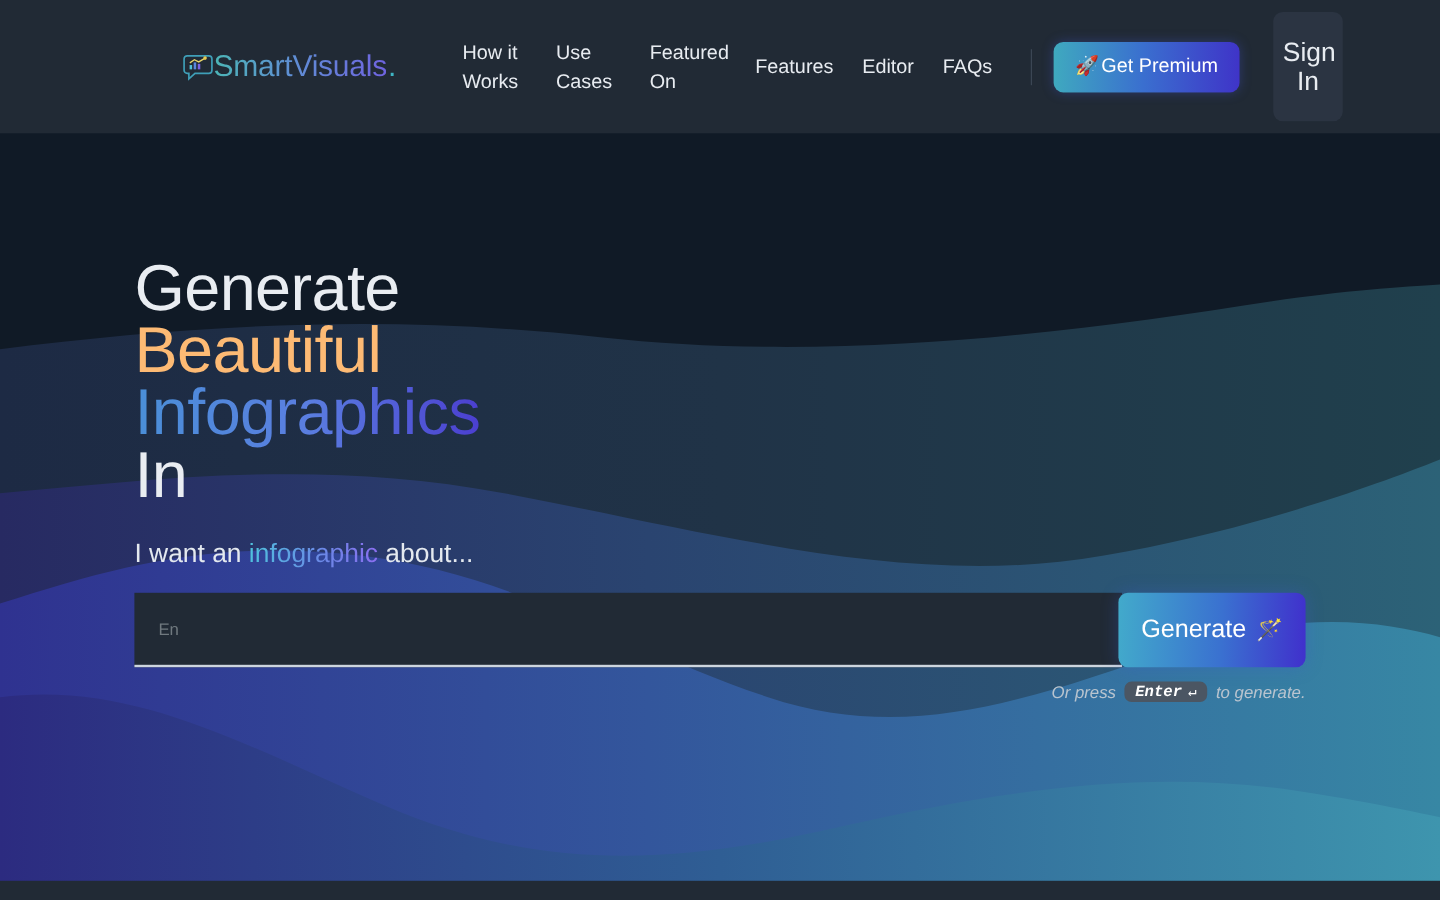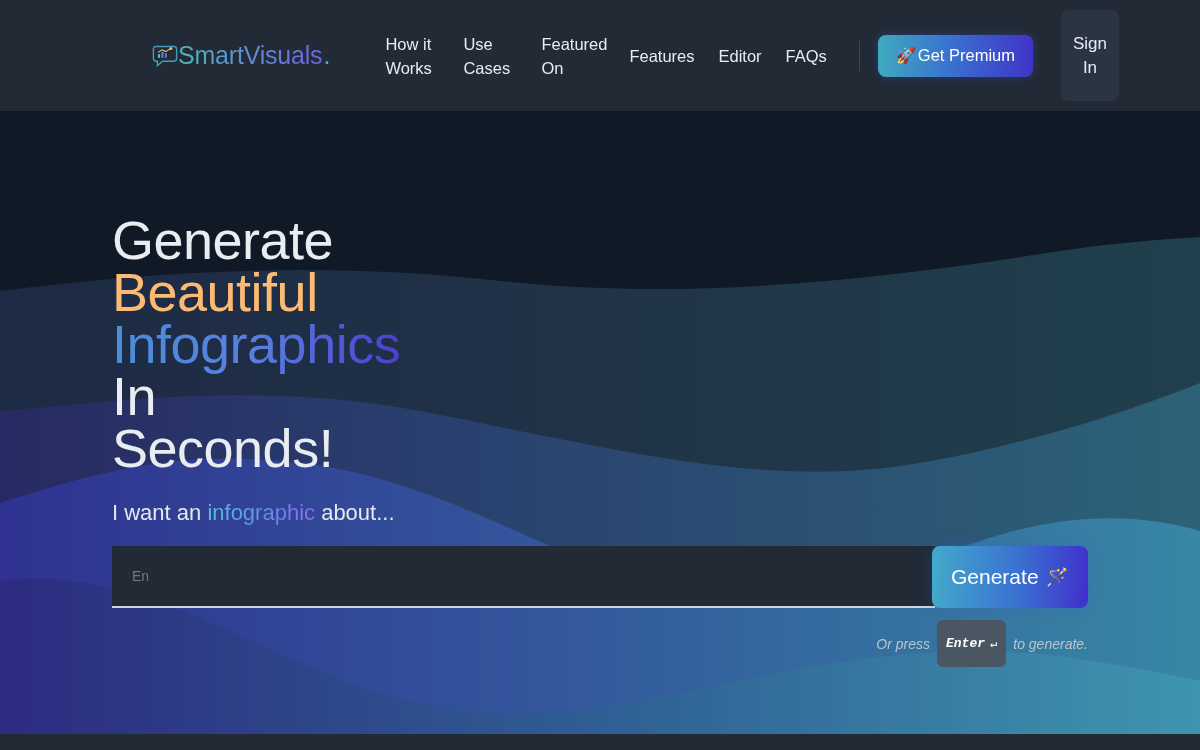--- a/index.html
+++ b/index.html
@@ -37,21 +37,21 @@
   .btn-premium {
     display:flex; align-items:center; justify-content:center; gap:2px;
     height:42px; padding:0 18px; border:none; border-radius:8px; cursor:pointer;
     background:linear-gradient(90deg,#3fa9bf 0%,#3a6fcf 48%,#3f34c8 100%);
     color:#fff; font-size:16.5px; font-family:inherit;
     box-shadow:0 0 10px rgba(70,90,220,.35);
   }
   .rocket { font-size:16px; line-height:1; }
   .btn-signin {
     margin-left:24px; width:58px; height:91px; border:none; border-radius:8px;
-    background:#2b3442; color:#e8ecf1; font-size:17px; font-family:inherit;
+    background:#2b3442; color:#e8ecf1; font-size:22px; font-family:inherit;
     line-height:24px; cursor:pointer; padding:0 8px;
   }
 
   
   .hero {
     position:absolute; top:111px; left:0; width:1200px; height:639px;
     background:#101a26; overflow:hidden;
   }
   .waves { position:absolute; inset:0; width:1200px; height:639px; }
   .bottom-strip {
@@ -98,21 +98,21 @@
     margin-left:-3px; box-shadow:0 0 14px rgba(60,90,210,.30);
   }
   .wand { font-size:18px; }
 
   .hint {
     display:flex; align-items:center; justify-content:flex-end; gap:7px;
     width:976px; margin-top:12px; font-size:14px; color:#b9c4cf;font-style:italic;
   }
   .key {
     background:#4b5663; color:#fff; border-radius:6px;
-    padding:16px 9px; font-family:"Liberation Mono", monospace;
+    padding:1px 9px; font-family:"Liberation Mono", monospace;
     font-size:13px; font-weight:bold; display:flex; align-items:center; gap:5px;
   }
   .key-ret { font-weight:normal; font-size:12px; }
 </style>
 </head>
 <body>
 
 <div id="root">
 
   <div class="header">
@@ -180,21 +180,20 @@
       <path d="M0,470 C110,456 200,508 320,560 C450,616 560,610 700,578 C840,546 960,530 1080,548 C1140,557 1175,565 1200,570 L1200,639 L0,639 Z" fill="url(#w4)"></path>
     </svg>
 
     <div class="bottom-strip"></div>
 
     <div class="content">
       <h1 class="headline">
         <span>Generate</span><br>
         <span class="grad-teal">Beautiful</span><br>
         <span class="grad-blue">Infographics</span><span> In</span><br>
-        <span>Seconds!</span>
       </h1>
 
 
       <div class="subline">
         <span>I want an </span><span class="word">infographic</span><span> about...</span>
       </div>
 
       <div class="search-row">
         <input class="search-input" type="text" placeholder="En" style="">
         <button class="btn-generate">

